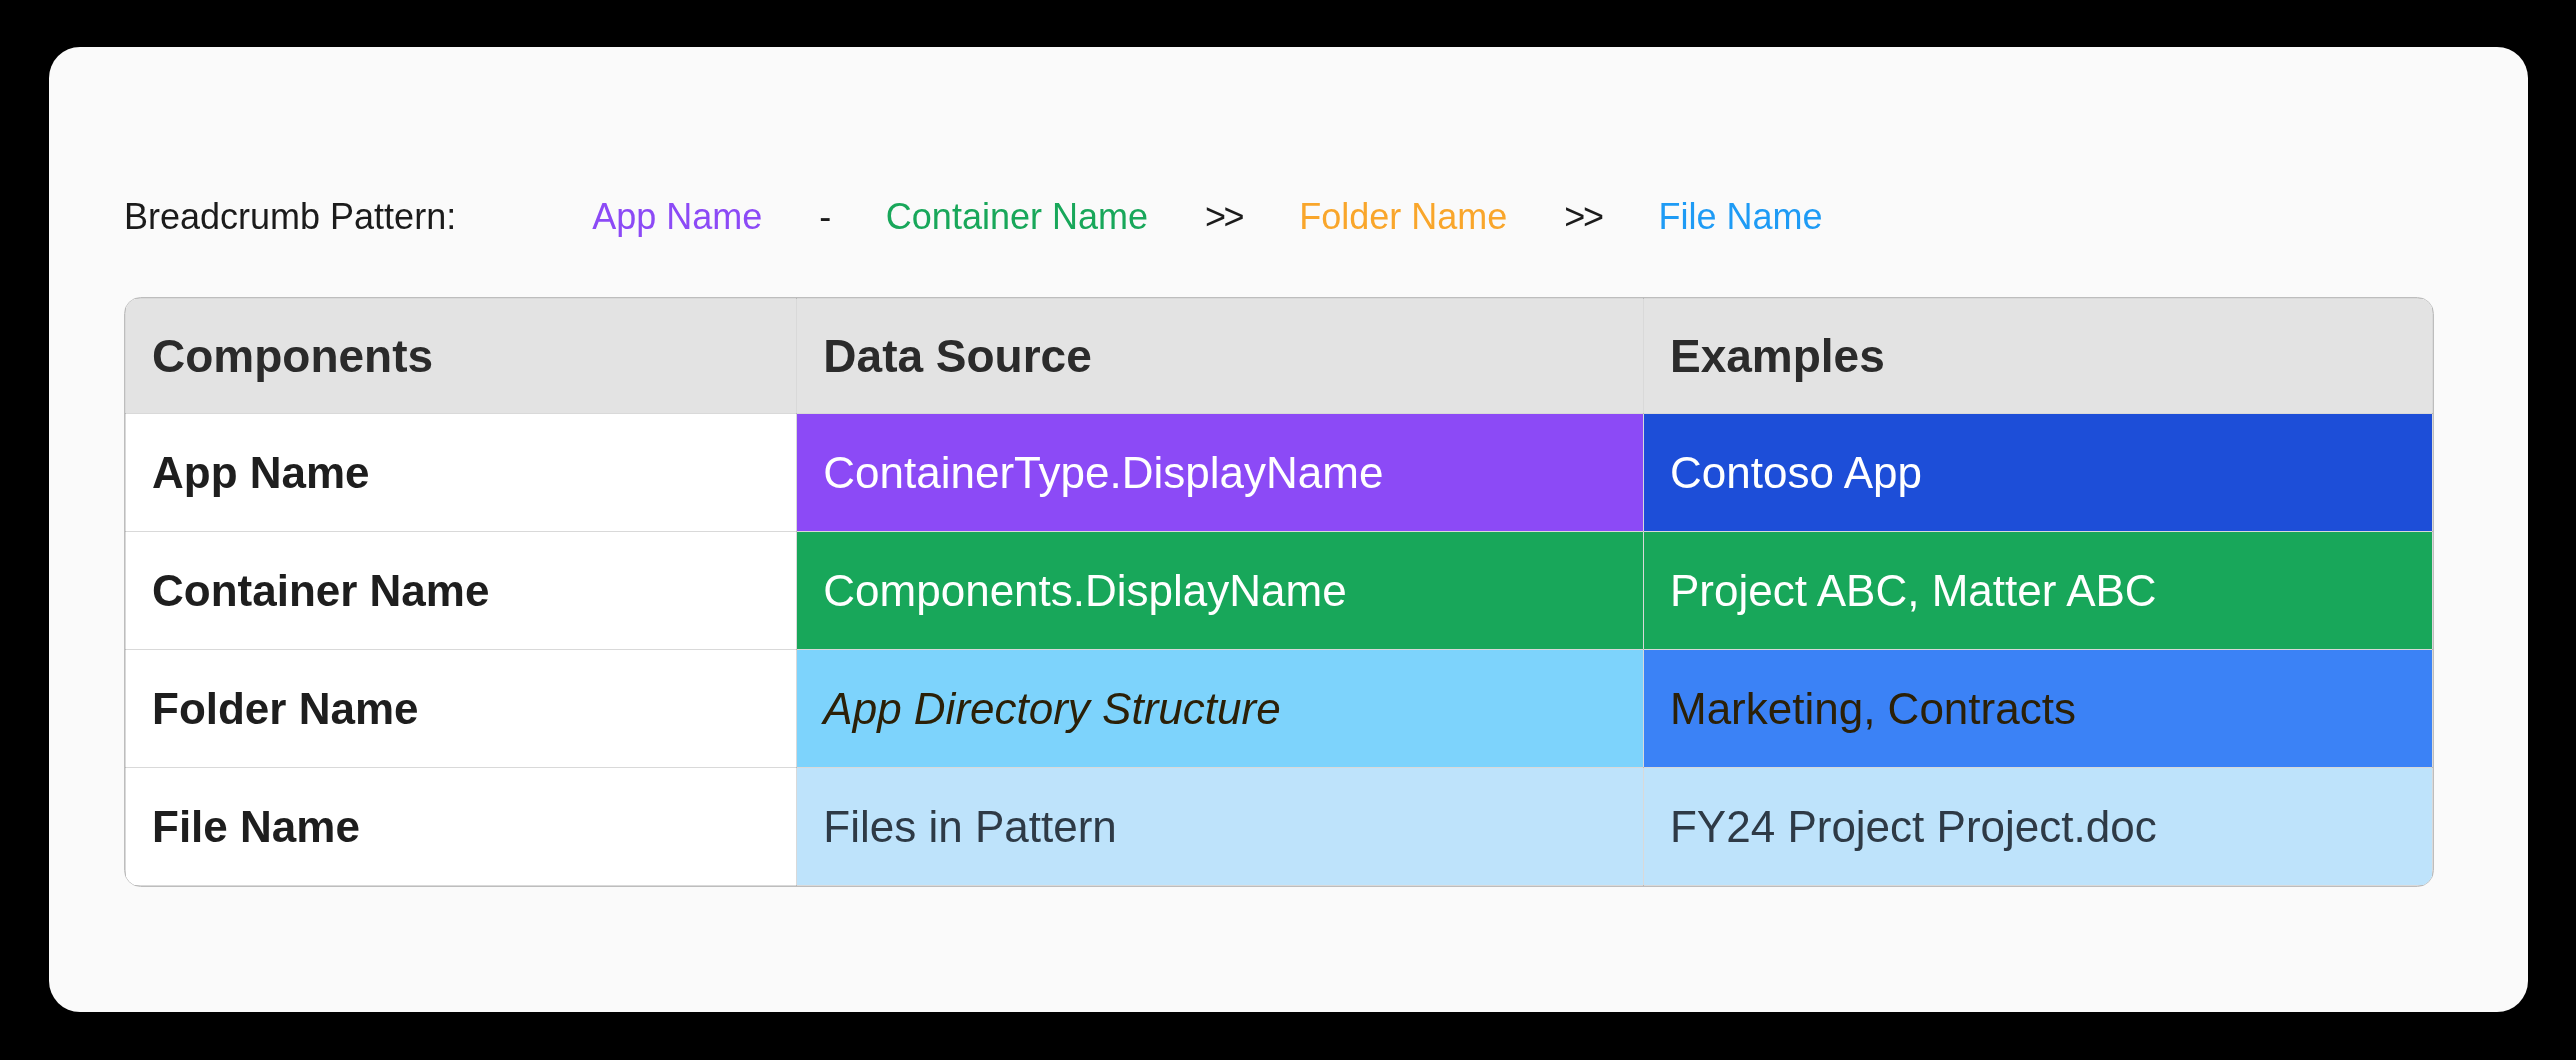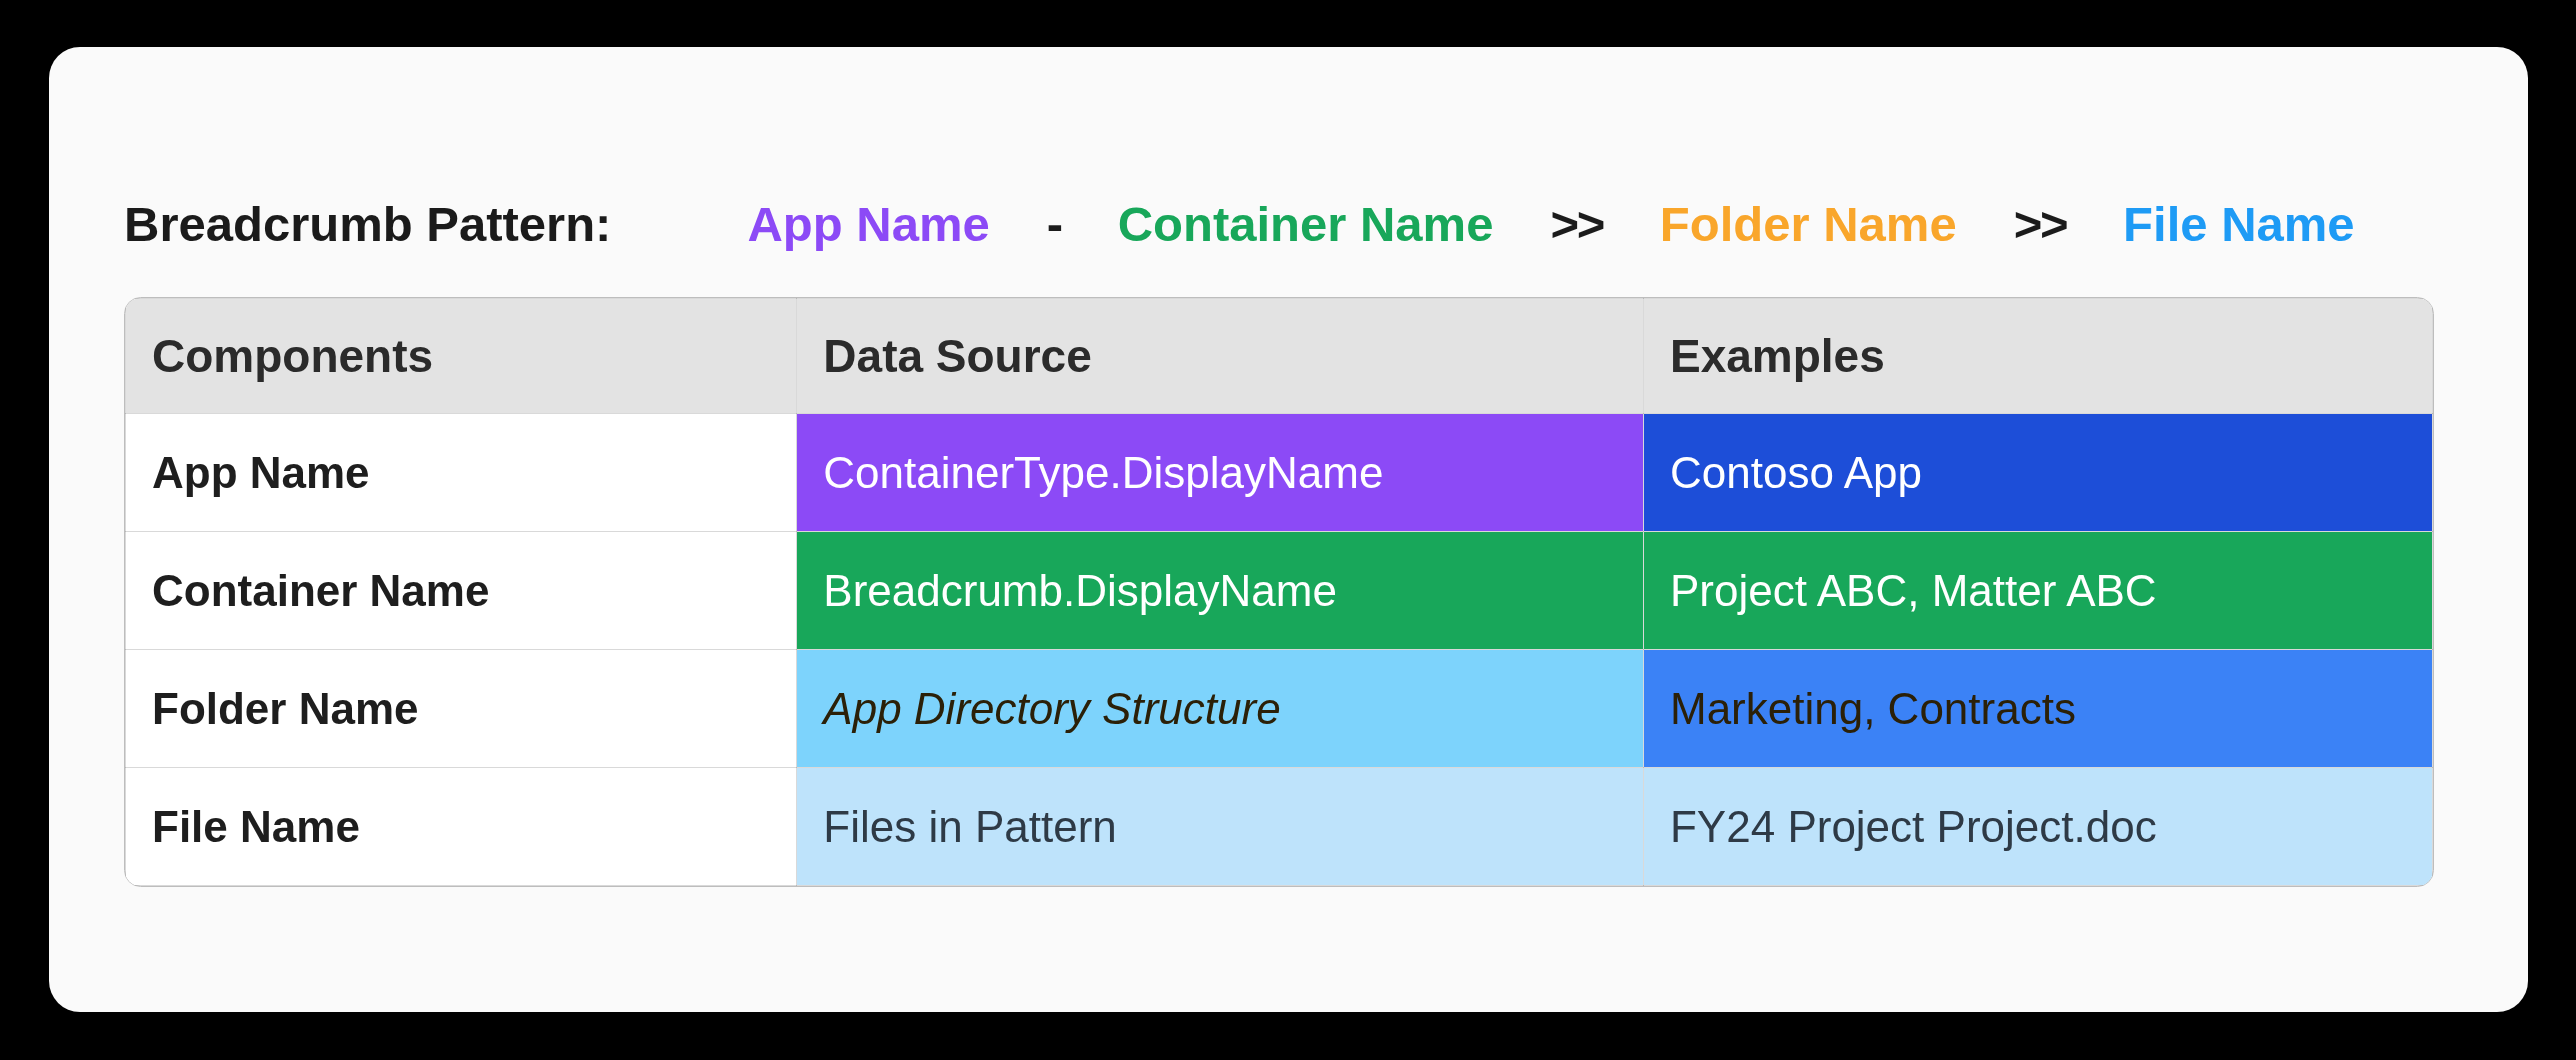--- a/index.html
+++ b/index.html
@@ -20,23 +20,23 @@
     background: #FAFAFA;
     border-radius: 31px;
   }
   .breadcrumb-row {
     position: absolute;
     left: 75px;
     top: 149px;
     display: flex;
     align-items: baseline;
     white-space: nowrap;
-    font-size: 49px;
+    font-size: 36px;
     line-height: 1.15;
-    font-weight: 700;
+    font-weight: 400;
   }
   .bc-label {
     color: #1B1B1B;
     margin-right: 136px;
   }
   .bc-item { margin-right: 57px; }
   .bc-item:last-child { margin-right: 0; }
   .bc-sep { letter-spacing: -2.4px; }
   .table-wrap {
     position: absolute;
@@ -104,21 +104,21 @@
         </tr>
       </thead>
       <tbody id="table-body">
           <tr>
             <td class="col-component">App Name</td>
             <td class="col-data-source" style="background: rgb(140, 74, 246); color: rgb(255, 255, 255);">ContainerType.DisplayName</td>
             <td class="col-examples" style="background: #1d4ed8; color: rgb(255, 255, 255);">Contoso App</td>
           </tr>
           <tr>
             <td class="col-component">Container Name</td>
-            <td class="col-data-source" style="background: rgb(24, 167, 90); color: rgb(255, 255, 255);">Breadcrumb.DisplayName</td>
+            <td class="col-data-source" style="background: rgb(24, 167, 90); color: rgb(255, 255, 255);">Components.DisplayName</td>
             <td class="col-examples" style="background: rgb(24, 167, 90); color: rgb(255, 255, 255);">Project ABC, Matter ABC</td>
           </tr>
           <tr>
             <td class="col-component">Folder Name</td>
             <td class="col-data-source" style="background: #7dd3fc; color: rgb(43, 32, 8); font-style: italic;">App Directory Structure</td>
             <td class="col-examples" style="background: #3b82f6; color: rgb(43, 32, 8);">Marketing, Contracts</td>
           </tr>
           <tr>
             <td class="col-component">File Name</td>
             <td class="col-data-source" style="background: rgb(190, 227, 251); color: rgb(46, 58, 70);">Files in Pattern</td>

